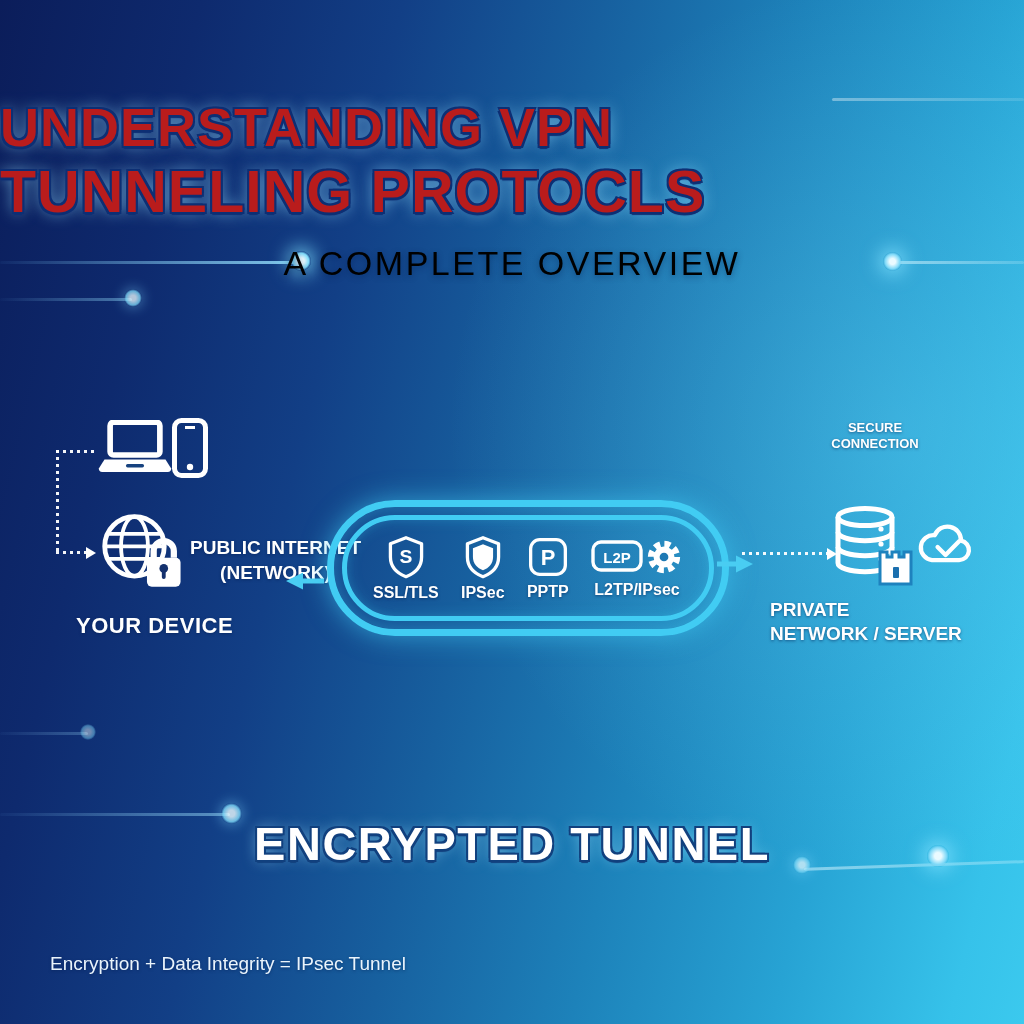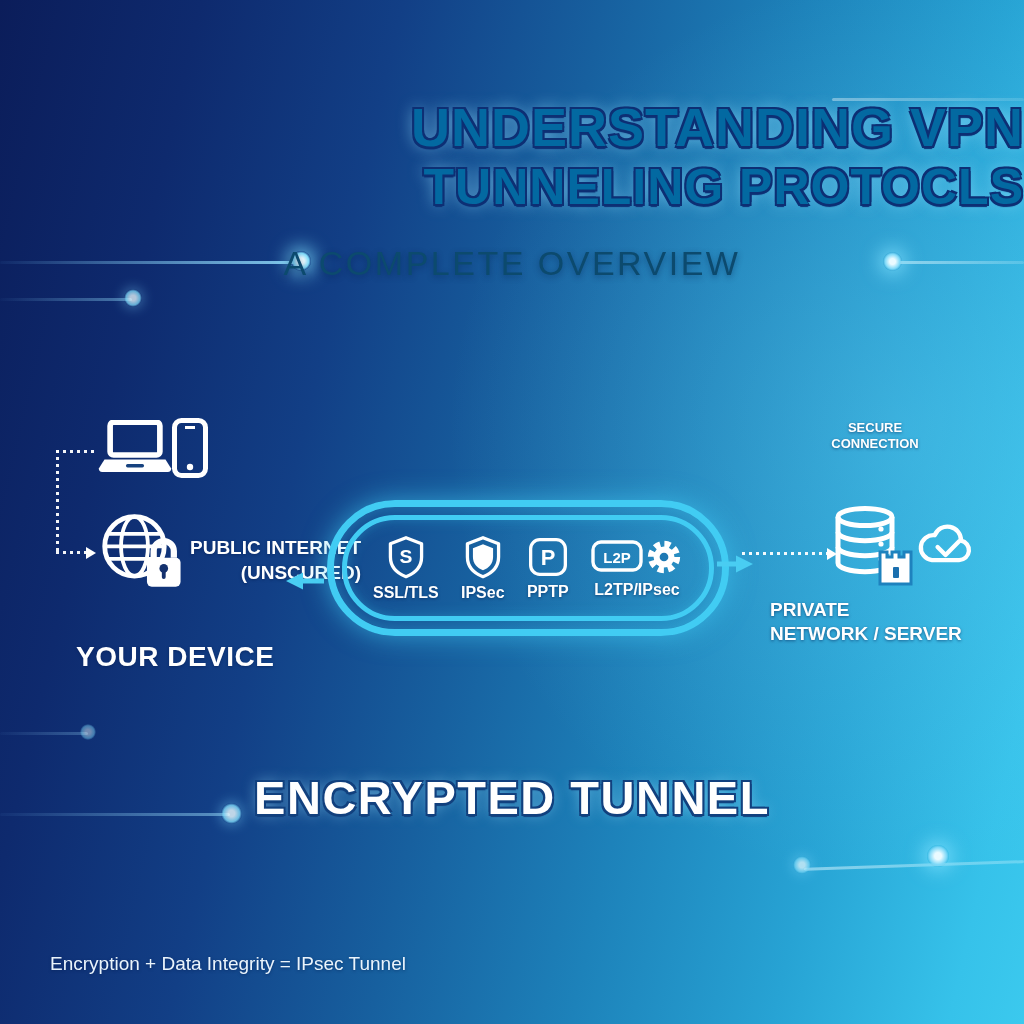--- a/index.html
+++ b/index.html
@@ -11,40 +11,40 @@
       linear-gradient(103deg,#0b1d5a 0%,#0e2a6e 16%,#123f86 32%,#17609f 48%,#1d82ba 64%,#27a3d4 80%,#36c2ea 94%,#3bc9ee 100%);
   }
   .abs{position:absolute;}
   
   .cline{position:absolute;height:3px;border-radius:2px;pointer-events:none;}
   .node{position:absolute;border-radius:50%;pointer-events:none;
         background:radial-gradient(circle,#eafaff 0 22%,#7fd9f8 55%,rgba(127,217,248,0) 72%);}
   .glow-strong{box-shadow:0 0 18px 4px rgba(130,225,255,.75);}
   .glow-soft{box-shadow:0 0 12px 2px rgba(130,215,255,.45);}
   
-  .title-line{position:absolute;width:100%;text-align:right;font-weight:800;letter-spacing:1px;
-    color:#0369a1;
+  .title-line{position:absolute;width:100%;text-align:left;font-weight:800;letter-spacing:1px;
+    color:#b91c1c;
     text-shadow:
       -2px -2px 0 #0d2f74, 2px -2px 0 #0d2f74, -2px 2px 0 #0d2f74, 2px 2px 0 #0d2f74,
       0 3px 1px #0d2f74, 0 0 16px rgba(150,225,255,.75);}
   #title1{top:96px;font-size:54px;}
-  #title2{top:158px;font-size:50px;}
+  #title2{top:158px;font-size:59px;}
   #subtitle{position:absolute;top:244px;width:100%;text-align:center;font-size:34px;font-weight:400;
-    letter-spacing:2.5px;color:#0c4a6e;text-shadow:0 2px 6px rgba(5,30,80,.45);}
-  
-  #enc-title{position:absolute;top:770px;width:100%;text-align:center;font-size:47px;font-weight:800;
+    letter-spacing:2.5px;color:#000000;text-shadow:0 2px 6px rgba(5,30,80,.45);}
+  
+  #enc-title{position:absolute;top:816px;width:100%;text-align:center;font-size:47px;font-weight:800;
     letter-spacing:1.5px;
     text-shadow:-2px -2px 0 #11407e,2px -2px 0 #11407e,-2px 2px 0 #11407e,2px 2px 0 #11407e,
       0 3px 1px #11407e,0 0 14px rgba(160,230,255,.6);}
   #formula{position:absolute;left:50px;top:953px;font-size:19px;font-weight:400;color:#eaf4fc;
     text-shadow:0 1px 3px rgba(5,30,80,.5);}
   
   .lbl{position:absolute;font-weight:700;color:#fff;text-shadow:0 1px 3px rgba(5,30,80,.55);}
-  #public-internet{left:190px;top:536px;font-size:19px;line-height:1.3;text-align:right;}
-  #your-device{left:76px;top:613px;font-size:28px;letter-spacing:.5px;margin-top:28px;}
+  #public-internet{left:190px;top:536px;font-size:19px;line-height:1.3;text-align:center;}
+  #your-device{left:76px;top:613px;font-size:22px;letter-spacing:.5px;}
   #secure-connection{left:790px;top:420px;width:170px;text-align:center;font-size:13px;line-height:1.25;}
   #private-network{left:770px;top:598px;width:210px;text-align:left;font-size:19px;line-height:1.25;}
   
   .dot-h{position:absolute;height:3px;
     background-image:repeating-linear-gradient(90deg,rgba(255,255,255,.95) 0 3px,transparent 3px 7px);}
   .dot-v{position:absolute;width:3px;
     background-image:repeating-linear-gradient(180deg,rgba(255,255,255,.95) 0 3px,transparent 3px 7px);}
   .arr-right{position:absolute;width:0;height:0;border-top:6px solid transparent;
     border-bottom:6px solid transparent;border-left:10px solid #fff;}
   
@@ -110,21 +110,21 @@
     <line x1="10" y1="55" x2="66" y2="55" stroke="#fff" stroke-width="4"></line>
     <path d="M58 54 v-7 a10.5 10.5 0 0 1 21 0 v7" fill="none" stroke="#fff" stroke-width="6.5"></path>
     <rect x="51" y="54" width="35" height="30" rx="5" fill="#fff"></rect>
     <circle cx="68.5" cy="65" r="4.5" fill="#14316e"></circle>
     <rect x="66.5" y="66" width="4" height="10" rx="2" fill="#14316e"></rect>
   </svg>
 </div>
 
 <div id="public-internet" class="lbl">
   <div>PUBLIC INTERNET</div>
-  <div>(UNSCURED)</div>
+  <div>(NETWORK)</div>
 </div>
 <div id="your-device" class="lbl">YOUR DEVICE</div>
 
 <div class="abs" style="left:286px;top:571px;">
   <svg width="38" height="20" viewBox="0 0 38 20">
     <path d="M38 7.5 H17 V1.5 L0 10 L17 18.5 V12.5 H38 z" fill="#49cdf2"></path>
   </svg>
 </div>
 
 <div id="tunnel-outer">

